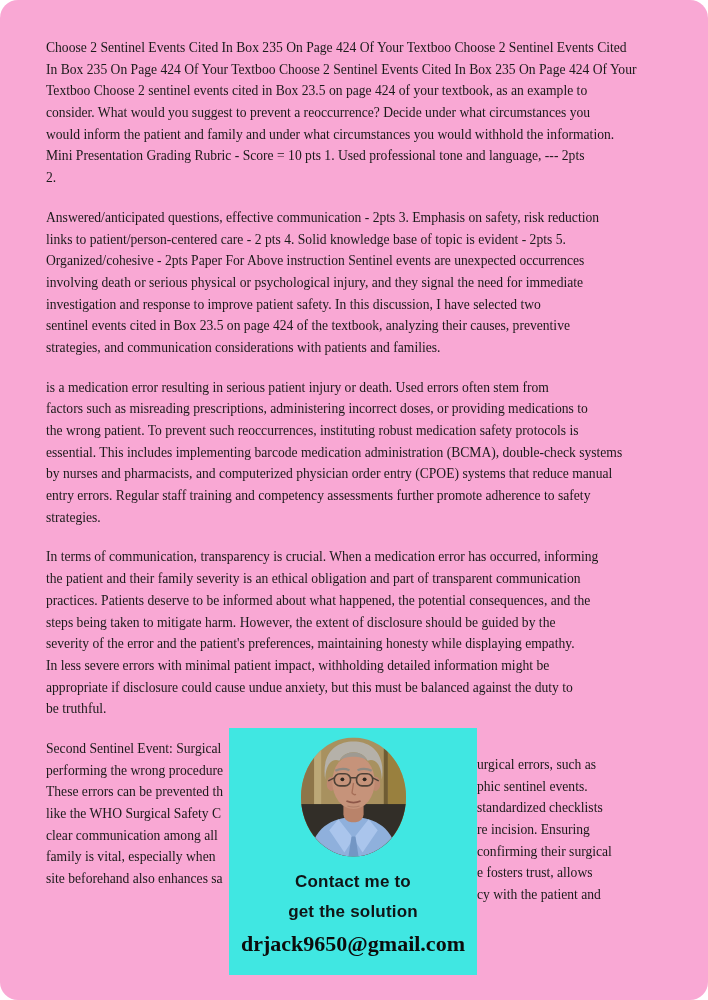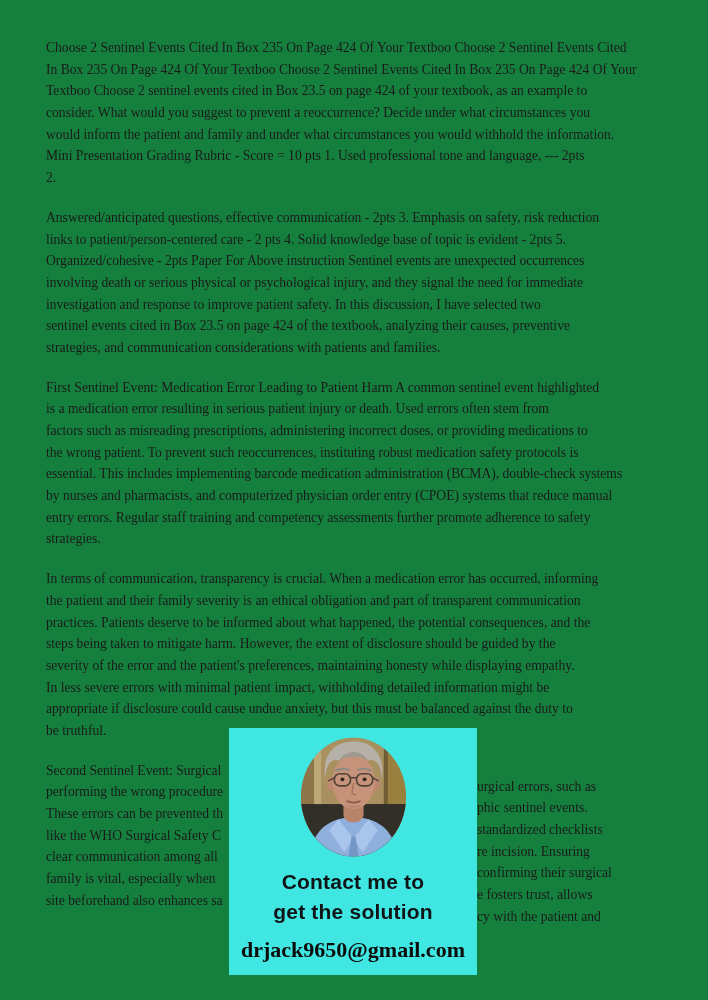--- a/index.html
+++ b/index.html
@@ -1,23 +1,24 @@
 <!DOCTYPE html>
 <html><head>
 <meta charset="utf-8">
 <style>
   * { margin: 0; padding: 0; box-sizing: border-box; }
   html, body { background: #ffffff; }
   .page {
     position: relative;
     width: 708px;
     height: 1000px;
-    background: #15803d;
+    background: #f9a8d4;
     overflow: hidden;
     font-family: "Liberation Serif", serif;
+    border-radius: 18px;
   }
   .doc {
     position: absolute;
     left: 46px;
     top: 37px;
     width: 620px;
     color: #1a1a1a;
     font-size: 13.6px;
   }
   .paragraph { margin-bottom: 18px; }
@@ -50,27 +51,27 @@
     height: 120px;
     margin-top: 9px;
     flex: 0 0 auto;
   }
   .portrait svg { width: 100%; height: 100%; display: block; }
   .headline {
     margin-top: 10px;
     text-align: center;
     font-family: "Liberation Sans", sans-serif;
     font-weight: 700;
-    font-size: 21px;
+    font-size: 17px;
     line-height: 30px;
     color: #101416;
     letter-spacing: 0.2px;
   }
   .email {
-    margin-top: 9px;
+    margin-top: 3px;
     text-align: right;
     font-family: "Liberation Serif", serif;
     font-weight: 700;
     font-size: 22px;
     line-height: 28px;
     color: #0c0c0c;
   }
 </style>
 </head>
 <body>
@@ -90,21 +91,20 @@
       <div class="paragraph">
         <div class="line">Answered/anticipated questions, effective communication - 2pts 3. Emphasis on safety, risk reduction</div>
         <div class="line">links to patient/person-centered care - 2 pts 4. Solid knowledge base of topic is evident - 2pts 5.</div>
         <div class="line">Organized/cohesive - 2pts Paper For Above instruction Sentinel events are unexpected occurrences</div>
         <div class="line">involving death or serious physical or psychological injury, and they signal the need for immediate</div>
         <div class="line">investigation and response to improve patient safety. In this discussion, I have selected two</div>
         <div class="line">sentinel events cited in Box 23.5 on page 424 of the textbook, analyzing their causes, preventive</div>
         <div class="line">strategies, and communication considerations with patients and families.</div>
       </div>
       <div class="paragraph">
-        <div class="line">First Sentinel Event: Medication Error Leading to Patient Harm A common sentinel event highlighted</div>
         <div class="line">is a medication error resulting in serious patient injury or death. Used errors often stem from</div>
         <div class="line">factors such as misreading prescriptions, administering incorrect doses, or providing medications to</div>
         <div class="line">the wrong patient. To prevent such reoccurrences, instituting robust medication safety protocols is</div>
         <div class="line">essential. This includes implementing barcode medication administration (BCMA), double-check systems</div>
         <div class="line">by nurses and pharmacists, and computerized physician order entry (CPOE) systems that reduce manual</div>
         <div class="line">entry errors. Regular staff training and competency assessments further promote adherence to safety</div>
         <div class="line">strategies.</div>
       </div>
       <div class="paragraph">
         <div class="line">In terms of communication, transparency is crucial. When a medication error has occurred, informing</div>

